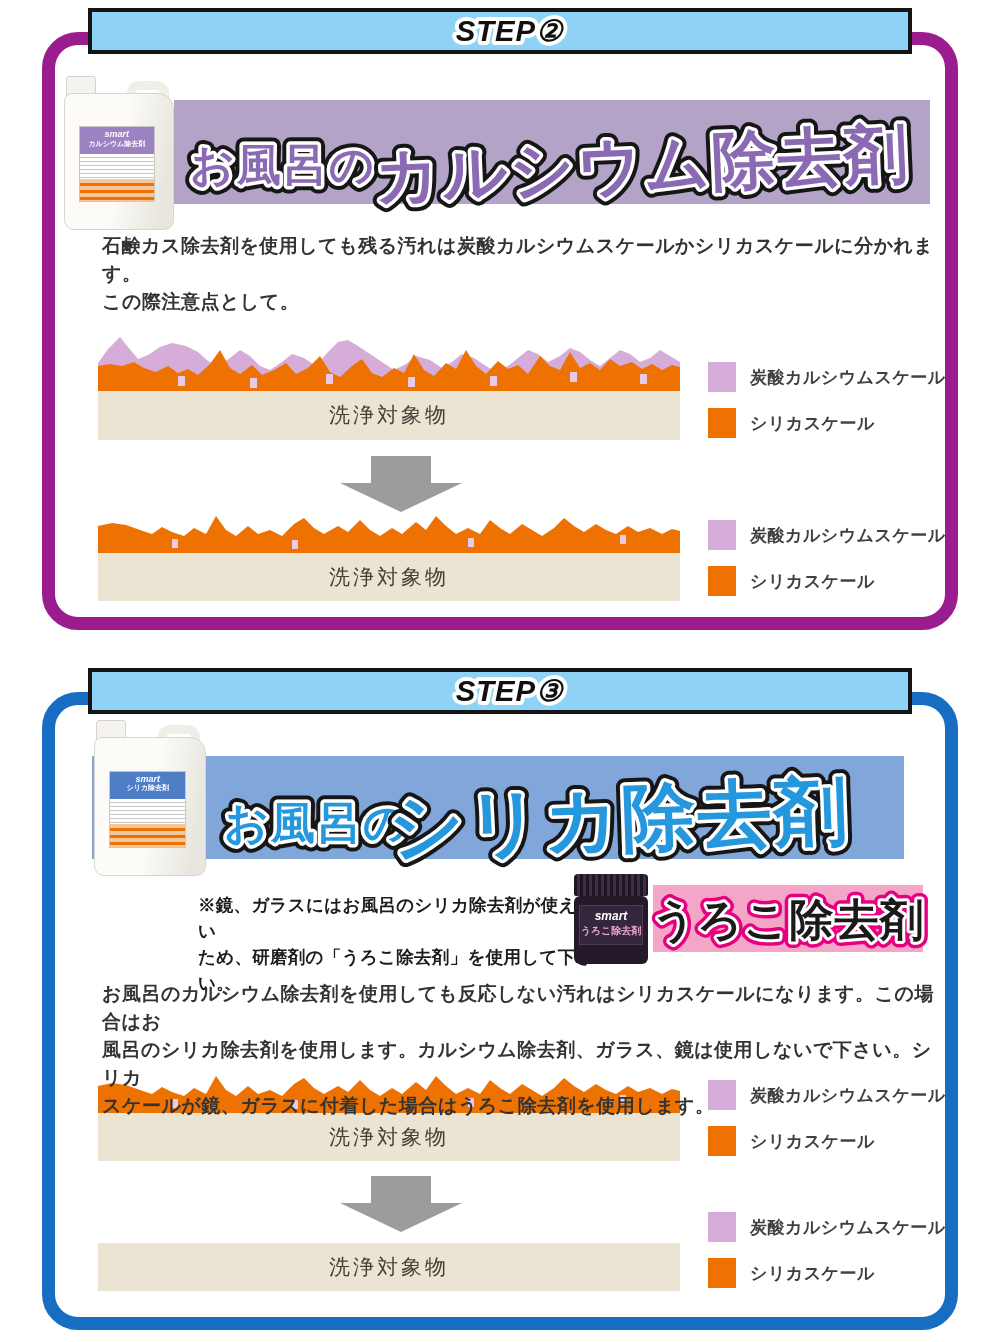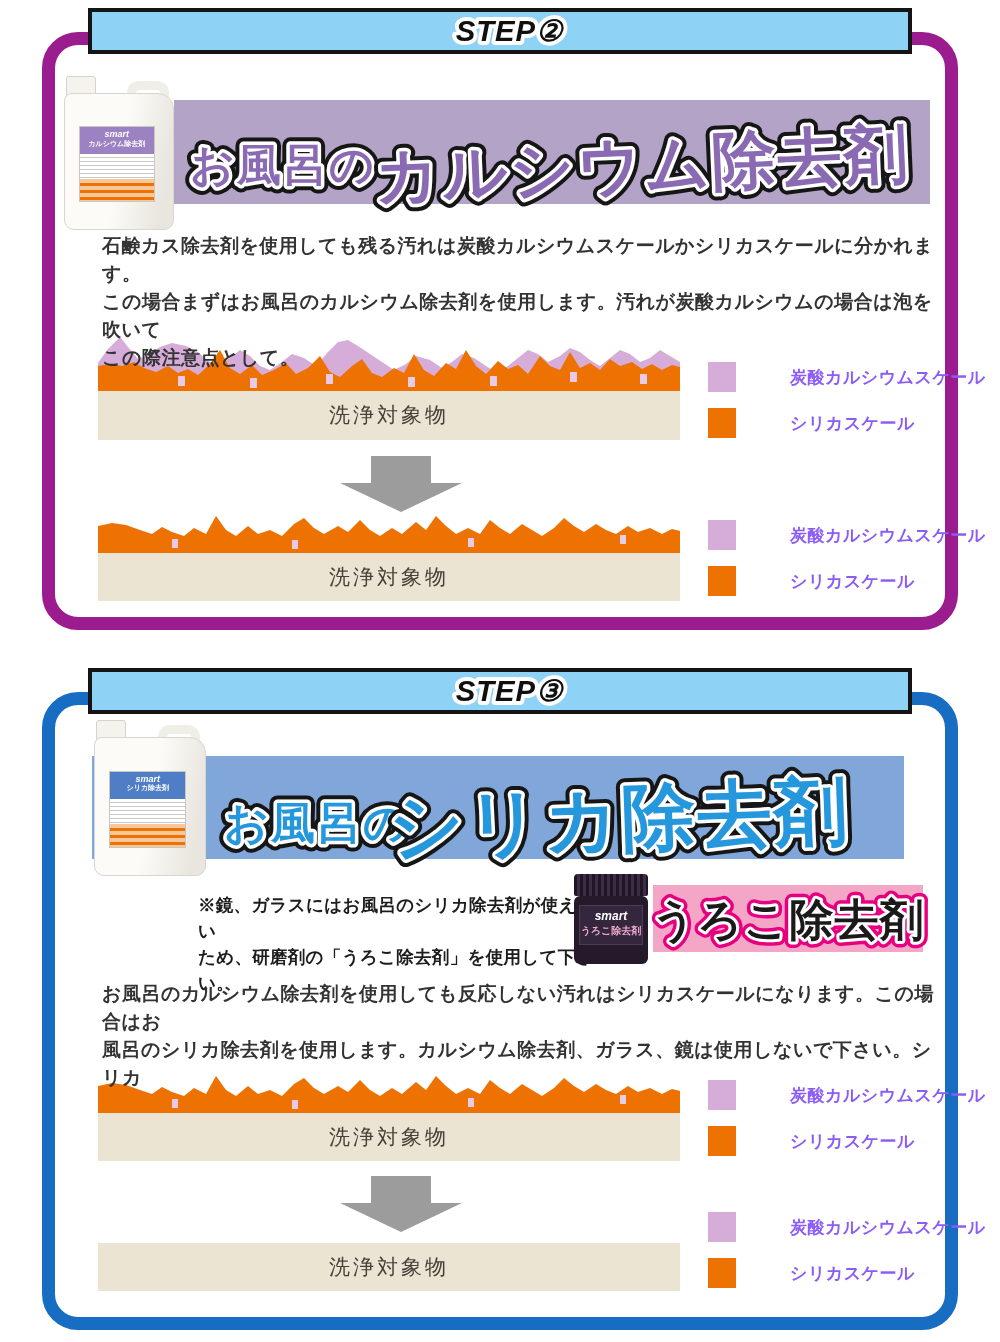--- a/index.html
+++ b/index.html
@@ -45,21 +45,21 @@
   
   .scale-svg{position:absolute;display:block;z-index:2;}
   .surface{position:absolute;background:#ece4d2;display:flex;align-items:center;
            justify-content:center;font-size:21px;color:#45403a;letter-spacing:3px;z-index:1;}
   .arrow-svg{position:absolute;display:block;z-index:2;}
 
   
   .legend{position:absolute;z-index:3;}
   .legend-row{display:flex;align-items:center;gap:14px;margin-bottom:16px;height:30px;}
   .legend-row svg{display:block;flex:0 0 auto;}
-  .legend-label{font-size:17px;font-weight:bold;color:#8b5cf6;letter-spacing:0.5px;white-space:nowrap;margin-left:40px;}
+  .legend-label{font-size:17px;font-weight:bold;color:#404040;letter-spacing:0.5px;white-space:nowrap;}
 
   
   .bottle{position:absolute;z-index:5;}
   .bottle-cap{position:absolute;left:2%;top:0;width:25%;height:13%;background:#f4f3ee;
               border:1px solid #d5d3cb;border-radius:3px;}
   .bottle-handle{position:absolute;right:5%;top:3%;width:38%;height:25%;
                  border:9px solid #efeee7;border-radius:12px;box-sizing:border-box;}
   .bottle-body{position:absolute;left:0;top:11%;width:100%;height:89%;
                background:linear-gradient(100deg,#fcfbf8 50%,#e8e6de 88%);
                border:1px solid #d8d6ce;border-radius:8px 16px 10px 10px;box-sizing:border-box;}
@@ -128,21 +128,20 @@
           <span class="bl-name">カルシウム除去剤</span>
         </div>
         <div class="bl-lines"></div>
         <div class="bl-warn"></div>
       </div>
     </div>
   </div>
 
   <div class="para" style="left:102px;top:232px;width:848px;">
     <span>石鹸カス除去剤を使用しても残る汚れは炭酸カルシウムスケールかシリカスケールに分かれます。</span>
-    <span>この場合まずはお風呂のカルシウム除去剤を使用します。汚れが炭酸カルシウムの場合は泡を吹いて</span>
     <span>この際注意点として。</span>
   </div>
 
   <svg class="scale-svg" style="left:98px;top:333px;" width="582" height="58" viewBox="0 0 582 58" preserveAspectRatio="none">
     <polygon points="0,30 10,16 22,4 30,14 40,26 50,22 62,14 74,10 88,13 100,19 110,28 120,33 132,25 142,17 152,23 162,33 172,37 184,29 194,21 206,25 218,33 230,19 240,9 250,7 260,13 272,21 284,29 296,37 308,31 318,23 332,27 344,35 354,29 364,21 376,25 388,33 398,39 410,33 420,25 430,17 440,21 450,29 462,23 472,15 482,19 492,27 502,33 512,25 522,17 532,21 542,29 552,25 562,17 572,23 582,29 582,58 0,58" fill="#d6add8"></polygon>
     <polygon points="0,33 12,31 24,33 36,29 46,35 58,39 70,33 80,40 90,36 100,42 112,31 122,17 132,35 142,41 154,32 164,42 176,37 188,30 198,41 210,35 222,23 232,39 242,44 254,33 264,26 274,40 284,44 296,35 306,40 316,21 326,37 336,43 348,30 358,36 368,17 378,33 388,41 400,28 410,36 420,32 430,41 442,23 452,33 462,37 472,19 482,35 492,30 502,37 512,26 522,33 534,29 544,36 554,31 564,37 574,32 582,34 582,58 0,58" fill="#ee7202"></polygon>
     <g>
       <rect x="80" y="43" width="7" height="10" fill="#e9cbe9"></rect>
       <rect x="152" y="45" width="7" height="10" fill="#e9cbe9"></rect>
       <rect x="228" y="41" width="7" height="10" fill="#e9cbe9"></rect>
@@ -259,20 +258,21 @@
     <svg viewBox="0 0 270 67">
       <text class="u-outer" x="135" y="50" text-anchor="middle" stroke="#e6007f">うろこ除去剤</text>
       <text class="u-white" x="135" y="50" text-anchor="middle">うろこ除去剤</text>
       <text class="u-fill" x="135" y="50" text-anchor="middle">うろこ除去剤</text>
     </svg>
   </div>
 
   <div class="para" style="left:102px;top:980px;width:848px;">
     <span>お風呂のカルシウム除去剤を使用しても反応しない汚れはシリカスケールになります。この場合はお</span>
     <span>風呂のシリカ除去剤を使用します。カルシウム除去剤、ガラス、鏡は使用しないで下さい。シリカ</span>
+    <span>スケールが鏡、ガラスに付着した場合はうろこ除去剤を使用します。</span>
   </div>
 
   <svg class="scale-svg" style="left:98px;top:1072px;" width="582" height="41" viewBox="0 0 582 41" preserveAspectRatio="none">
     <polygon points="0,14 14,11 28,13 42,18 54,22 64,15 74,20 86,24 96,16 108,22 118,4 128,18 138,24 150,14 160,22 172,18 184,24 196,12 206,6 216,16 226,22 240,14 250,20 262,8 272,18 282,24 294,16 304,22 318,10 328,18 338,4 348,14 358,22 370,16 382,22 392,8 402,16 412,22 424,12 434,18 444,24 456,16 466,6 476,14 486,20 498,12 508,18 518,22 530,14 540,20 552,16 564,22 574,17 582,19 582,41 0,41" fill="#ee7202"></polygon>
     <g>
       <rect x="74" y="27" width="6" height="9" fill="#e9cbe9"></rect>
       <rect x="194" y="28" width="6" height="9" fill="#e9cbe9"></rect>
       <rect x="370" y="26" width="6" height="9" fill="#e9cbe9"></rect>
       <rect x="522" y="23" width="6" height="9" fill="#e9cbe9"></rect>
     </g>

